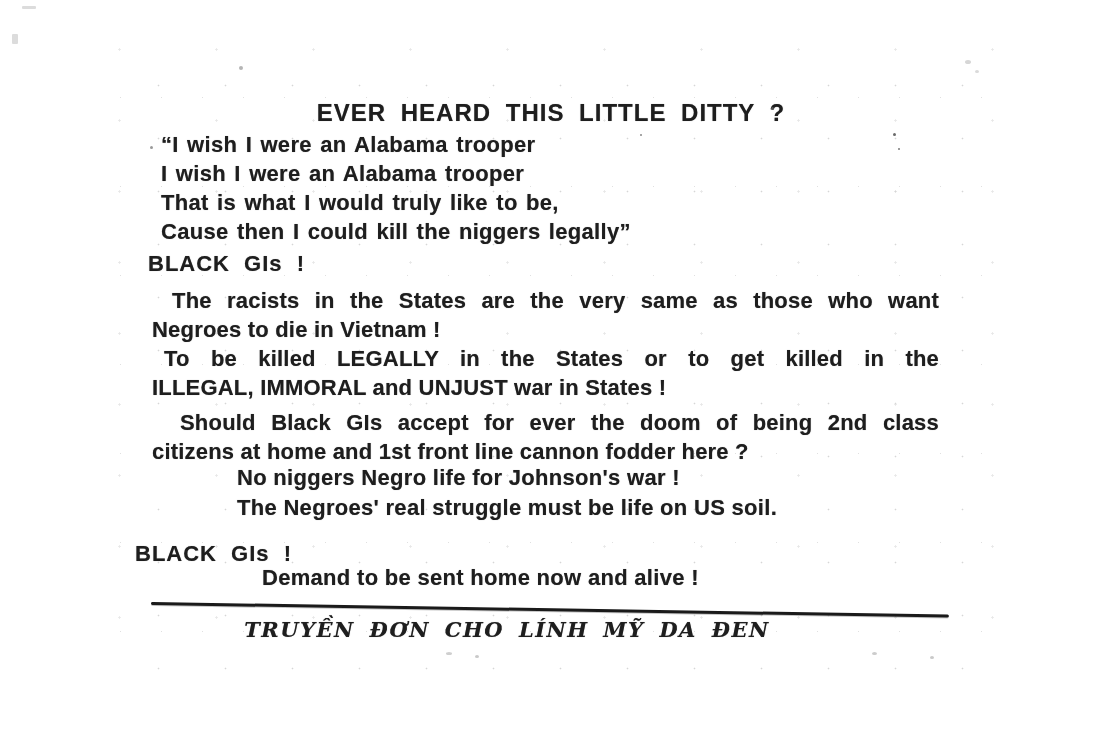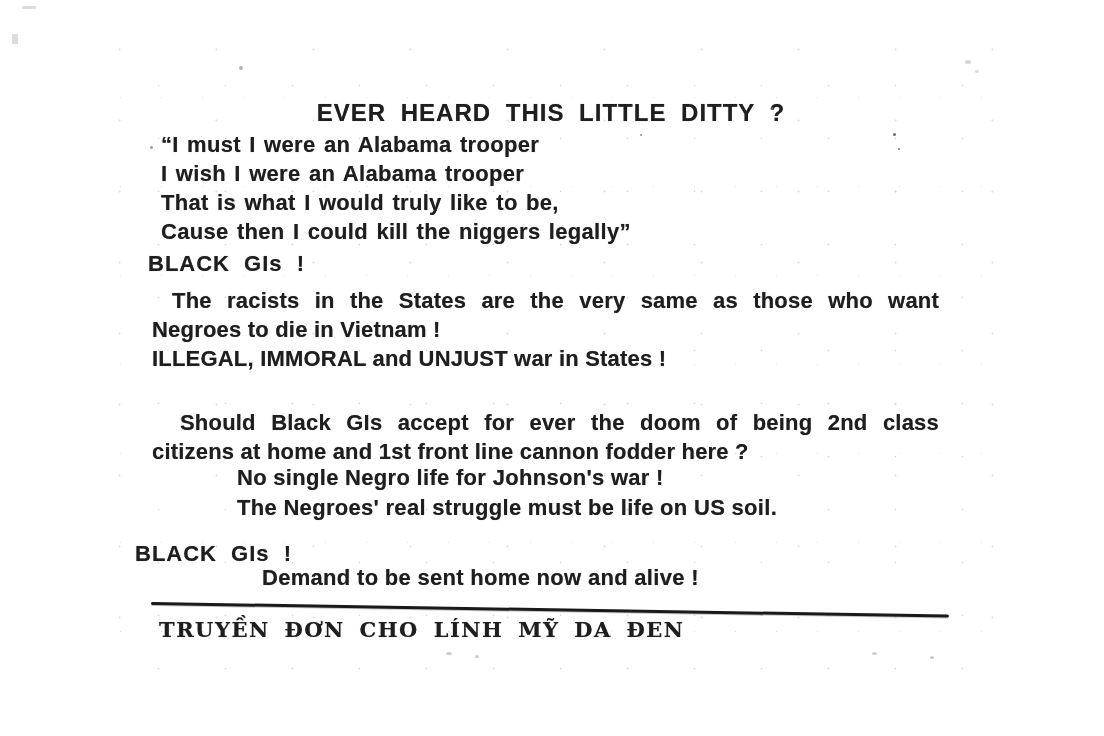--- a/index.html
+++ b/index.html
@@ -41,60 +41,61 @@
   .slogan{left:237px;font-size:22px;letter-spacing:.3px;}
   .s1{top:465px}.s2{top:495px}
   .demand{top:565px;left:241px;font-size:22px;letter-spacing:.3px;margin-left:21px;}
   .rule{
     position:absolute;top:602px;left:151px;width:798px;height:3px;
     background:var(--rule,#1a1a1a);border-radius:2px;
     transform:rotate(0.9deg);transform-origin:0 50%;
     box-shadow:0 1px 0 rgba(0,0,0,.22);
   }
   .caption{
-    top:617px;left:159px;width:728px;text-align:left;
+    top:617px;left:143px;width:728px;text-align:center;
     font-family:"DejaVu Serif",serif;font-size:21px;font-weight:700;
-    letter-spacing:1.5px;word-spacing:6px;
+    letter-spacing:1.5px;word-spacing:6px;font-style:italic;
   }
   .speck{position:absolute;border-radius:50%;pointer-events:none;}
   .smudge{position:absolute;border-radius:1px;pointer-events:none;}
 </style>
 </head>
 <body>
 
 <div class="page">
 
   <div class="noise"></div>
 
   <div class="txt title">EVER HEARD THIS LITTLE DITTY ?</div>
 
   <div class="txt poem">
-    <div>“I must I were an Alabama trooper</div>
+    <div>“I wish I were an Alabama trooper</div>
     <div>I wish I were an Alabama trooper</div>
     <div>That is what I would truly like to be,</div>
     <div>Cause then I could kill the niggers legally”</div>
   </div>
 
   <div class="txt heading h1">BLACK GIs !</div>
 
   <div class="txt wrap para p1">
     <div class="jline ind20">The racists in the States are the very same as those who want</div>
     <div>Negroes to die in Vietnam !</div>
   </div>
 
   <div class="txt wrap para p2">
+    <div class="jline ind12">To be killed LEGALLY in the States or to get killed in the</div>
     <div>ILLEGAL, IMMORAL and UNJUST war in States !</div>
   </div>
 
   <div class="txt wrap para p3">
     <div class="jline ind28">Should Black GIs accept for ever the doom of being 2nd class</div>
     <div>citizens at home and 1st front line cannon fodder here ?</div>
   </div>
 
-  <div class="txt slogan s1">No single Negro life for Johnson's war !</div>
+  <div class="txt slogan s1">No niggers Negro life for Johnson's war !</div>
   <div class="txt slogan s2">The Negroes' real struggle must be life on US soil.</div>
 
   <div class="txt heading h2">BLACK GIs !</div>
   <div class="txt demand">Demand to be sent home now and alive !</div>
 
   <div class="rule"></div>
 
   <div class="txt caption">TRUYỀN ĐƠN CHO LÍNH MỸ DA ĐEN</div>
 
   <div class="speck" style="left:771px;top:107px;width:3px;height:3px;background:#555;"></div>

